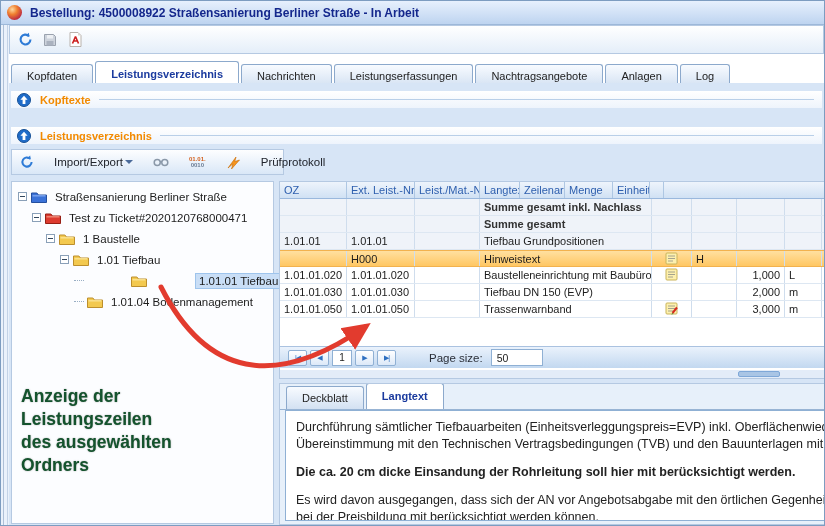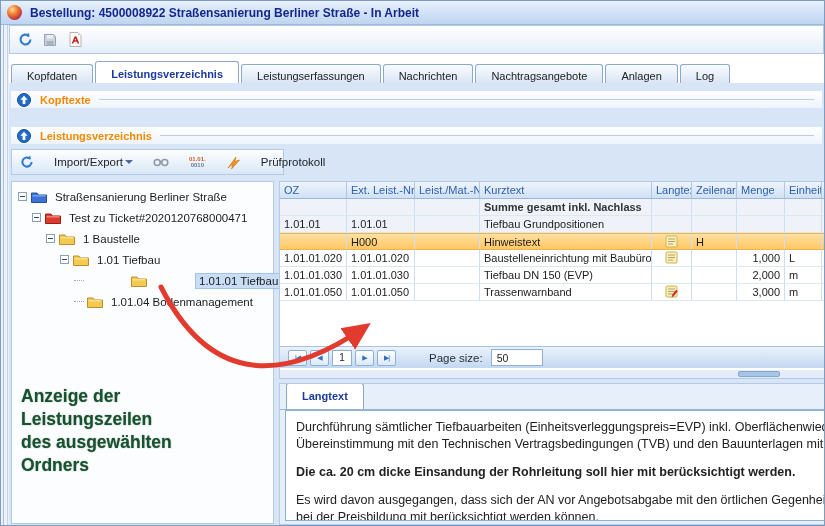--- a/index.html
+++ b/index.html
@@ -135,22 +135,22 @@
           <path d="M6.5 4.5 L9.5 11.5 M6.5 4.5 L3.5 11.5 M4.6 9 h3.8" stroke="#cc1f1f" stroke-width="1.6" fill="none"></path>
         </svg>
     </span>
   </div>
 
   <div id="left-frame"></div>
 
   <div id="tabstrip">
       <div class="tab">Kopfdaten</div>
       <div class="tab active">Leistungsverzeichnis</div>
+      <div class="tab">Nachrichten</div>
       <div class="tab">Leistungserfassungen</div>
-      <div class="tab">Nachrichten</div>
       <div class="tab">Nachtragsangebote</div>
       <div class="tab">Anlagen</div>
       <div class="tab">Log</div>
     </div>
 
   <div id="content">
 
     <div class="section-head" style="top:8px;">
       <span style="display:flex;">
         <svg width="14" height="14" viewBox="0 0 14 14">
@@ -274,32 +274,42 @@
       <div>des ausgewählten</div>
       <div>Ordners</div>
     </div>
 
     <div id="table-panel">
       <div id="tgrid">
           <div class="trow header">
             <div class="tcell" style="flex: 0 0 67px;">OZ</div>
             <div class="tcell" style="flex: 0 0 68px;">Ext. Leist.-Nr.</div>
             <div class="tcell" style="flex: 0 0 65px;">Leist./Mat.-Nr.</div>
-            <div class="tcell" style="flex: 0 0 172px;">Kurztext</div>
             <div class="tcell" style="flex: 0 0 40px;">Langtext</div>
             <div class="tcell" style="flex: 0 0 45px;">Zeilenart</div>
             <div class="tcell" style="flex: 0 0 48px;">Menge</div>
             <div class="tcell" style="flex: 0 0 37px;">Einheit</div>
             <div class="tcell" style="flex: 0 0 14px;"></div>
           </div>
           <div class="trow shade">
             <div class="tcell" style="flex: 0 0 67px;"></div>
             <div class="tcell" style="flex: 0 0 68px;"></div>
             <div class="tcell" style="flex: 0 0 65px;"></div>
             <div class="tcell bold" style="flex: 0 0 172px;">Summe gesamt inkl. Nachlass</div>
+            <div class="tcell center" style="flex: 0 0 40px;"></div>
+            <div class="tcell" style="flex: 0 0 45px;"></div>
+            <div class="tcell num" style="flex: 0 0 48px;"></div>
+            <div class="tcell" style="flex: 0 0 37px;"></div>
+            <div class="tcell" style="flex: 0 0 14px;"></div>
+          </div>
+          <div class="trow shade">
+            <div class="tcell" style="flex: 0 0 67px;"></div>
+            <div class="tcell" style="flex: 0 0 68px;"></div>
+            <div class="tcell" style="flex: 0 0 65px;"></div>
+            <div class="tcell bold" style="flex: 0 0 172px;">Summe gesamt</div>
             <div class="tcell center" style="flex: 0 0 40px;"></div>
             <div class="tcell" style="flex: 0 0 45px;"></div>
             <div class="tcell num" style="flex: 0 0 48px;"></div>
             <div class="tcell" style="flex: 0 0 37px;"></div>
             <div class="tcell" style="flex: 0 0 14px;"></div>
           </div>
           <div class="trow shade">
             <div class="tcell" style="flex: 0 0 67px;">1.01.01</div>
             <div class="tcell" style="flex: 0 0 68px;">1.01.01</div>
             <div class="tcell" style="flex: 0 0 65px;"></div>
@@ -383,20 +393,21 @@
         <span id="page-size-input">50</span>
       </div>
 
       <div id="hscroll">
         <div class="thumb"></div>
       </div>
     </div>
 
     <div id="detail-panel">
       <div id="detail-tabs">
+        <div class="tab">Deckblatt</div>
         <div class="tab active">Langtext</div>
       </div>
       <div id="detail-textbox">
           <div class="para">
             <div class="line">Durchführung sämtlicher Tiefbauarbeiten (Einheitsverleggungspreis=EVP) inkl. Oberflächenwiederherstellung in</div>
             <div class="line">Übereinstimmung mit den Technischen Vertragsbedingungen (TVB) und den Bauunterlagen mit Ausnahme der</div>
           </div>
           <div class="para bold">
             <div class="line">Die ca. 20 cm dicke Einsandung der Rohrleitung soll hier mit berücksichtigt werden.</div>
           </div>

